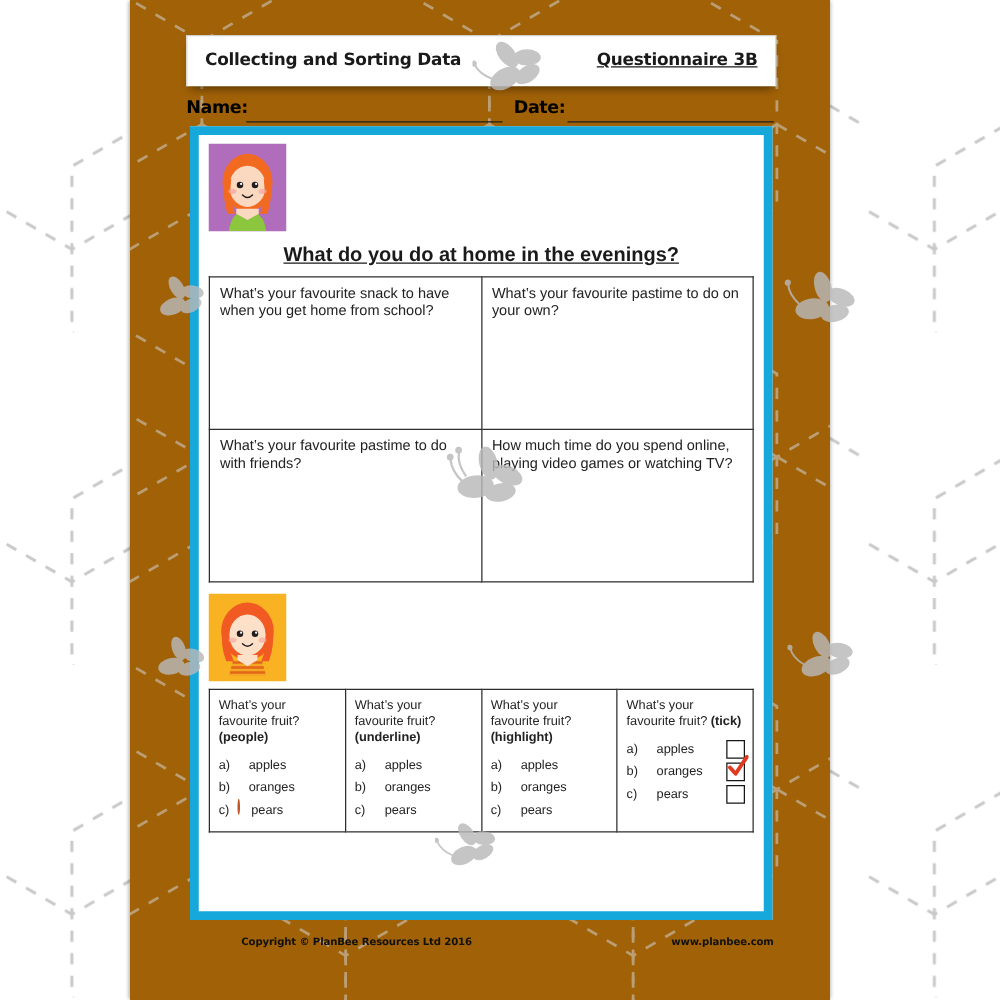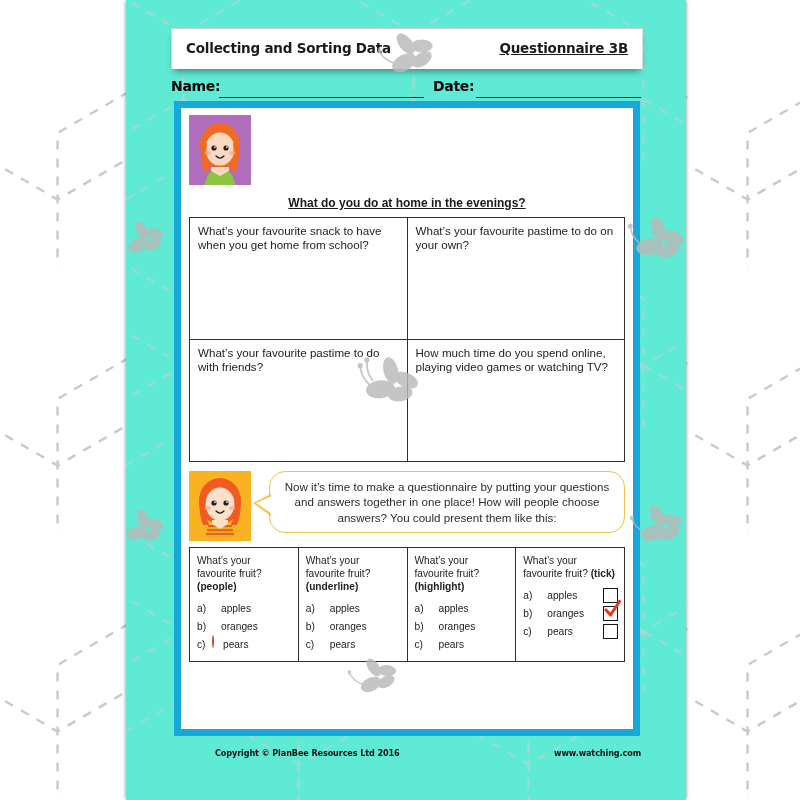--- a/index.html
+++ b/index.html
@@ -24,25 +24,25 @@
     position: absolute;
     left: 0; top: 0;
     width: 800px; height: 800px;
     z-index: 1;
     pointer-events: none;
   }
 
   
   .sheet {
     position: absolute;
-    left: 126px;
+    left: 104px;
     top: 0px;
     width: 560px;
     height: 800px;
-    background: #5eead4;
+    background: #a16207;
     z-index: 2;
     box-shadow: -2px 0 3px -1px rgba(0,0,0,0.30), 2px 0 3px -1px rgba(0,0,0,0.30);
   }
 
   .sheet-overlay-hex {
     position: absolute;
     left: 0; top: 0;
     width: 560px; height: 800px;
     z-index: 3;
     pointer-events: none;
@@ -187,21 +187,21 @@
     line-height: 15.2px;
     color: #2b2b2b;
     text-align: center;
   }
 
   
   .section-heading {
     text-align: center;
     font-family: "Liberation Sans", sans-serif;
     font-weight: bold;
-    font-size: 12px;
+    font-size: 16px;
     color: #1a1a1a;
     text-decoration: underline;
     margin: 9px 0 7px 0;
   }
 
   
   .qgrid {
     width: 100%;
     border-collapse: collapse;
     table-layout: fixed;
@@ -431,24 +431,20 @@
                 <path d="M27 40 Q31 44 35 40" stroke="#231f20" stroke-width="1.2" fill="none" stroke-linecap="round"></path>
                 <path d="M16 66 Q18 51 31 50 Q44 51 46 66 Z" fill="#f5a623"></path>
                 <g stroke="#e2651a" stroke-width="2">
                   <line x1="19" y1="55" x2="43" y2="55"></line>
                   <line x1="18" y1="59" x2="44" y2="59"></line>
                   <line x1="17" y1="63" x2="45" y2="63"></line>
                 </g>
                 <path d="M23 53 L31 58 L39 53 L39 49 L23 49 Z" fill="#fde0c8"></path>
               </svg>
             </div>
-            <div class="bubble yellow">
-              <div class="bubble-tail"></div>
-              <div class="bubble-text">Now it’s time to make a questionnaire by putting your questions and answers together in one place! How will people choose answers? You could present them like this:</div>
-            </div>
           </div>
 
           <div class="ex-wrap">
             <table class="extable">
               <tbody>
                 <tr>
 
                   <td>
                     <div class="ex-q">
                       <span>What’s your favourite fruit?</span>
@@ -544,21 +540,21 @@
                 </tr>
               </tbody>
             </table>
           </div>
 
         </div>
       </div>
 
       <div class="footer">
         <span class="footer-left">Copyright © PlanBee Resources Ltd 2016</span>
-        <span class="footer-right">www.watching.com</span>
+        <span class="footer-right">www.planbee.com</span>
       </div>
 
     </div>
   </div>
 
   <svg class="bee" style="left:378px; top:27px; width:64px; height:52px;" viewBox="0 0 64 52" xmlns="http://www.w3.org/2000/svg">
     <g transform="rotate(-14 32 26)">
       <ellipse cx="24" cy="34" rx="13" ry="8" transform="rotate(-16 24 34)"></ellipse>
       <ellipse cx="30" cy="16" rx="6.5" ry="12" transform="rotate(-24 30 16)"></ellipse>
       <ellipse cx="45" cy="22" rx="11" ry="6.5" transform="rotate(14 45 22)"></ellipse>

